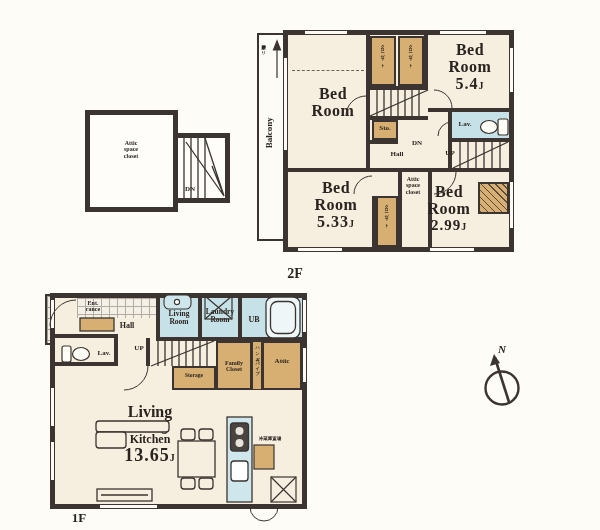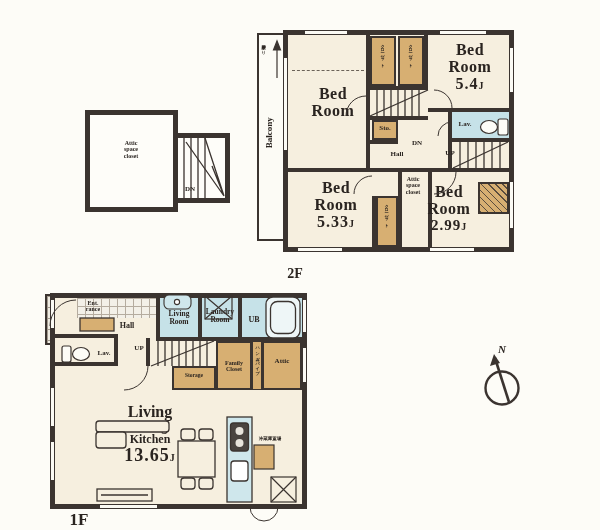--- a/index.html
+++ b/index.html
@@ -184,21 +184,21 @@
       <div>Closet</div>
     </div>
     <div class="lbl sm" style="left:263px;top:358px;width:38px">Attic</div>
     <div class="lbl" style="left:111px;top:404px;width:78px">
       <div style="font-size:16px">Living</div>
       <div style="font-size:12px">Dining</div>
       <div style="font-size:12px">Kitchen</div>
       <div class="rs" style="font-size:18px"><span>13.65</span><span class="unit">J</span></div>
     </div>
     <div class="lbl xxs" style="left:252px;top:437px;width:36px">冷蔵庫置場</div>
-    <div class="lbl" style="left:66px;top:511px;width:26px;font-size:17px">1F</div>
+    <div class="lbl" style="left:66px;top:511px;width:26px;font-size:13px">1F</div>
   </div>
 
   <svg width="600" height="530" viewBox="0 0 600 530">
     <g stroke="#3b3430" fill="none" stroke-width="1.3">
 
       <path d="M184 138V198 M191 138V198 M198 138V198 M205 138V198"></path>
       <path d="M224 196 L186 142 M224 196 L205 138 M224 196 L212 166"></path>
 
       <path d="M377 90V116 M384 90V116 M391 90V116 M398 90V116 M405 90V116 M412 90V116 M419 90V116"></path>
       <path d="M370 116 L428 90"></path>

